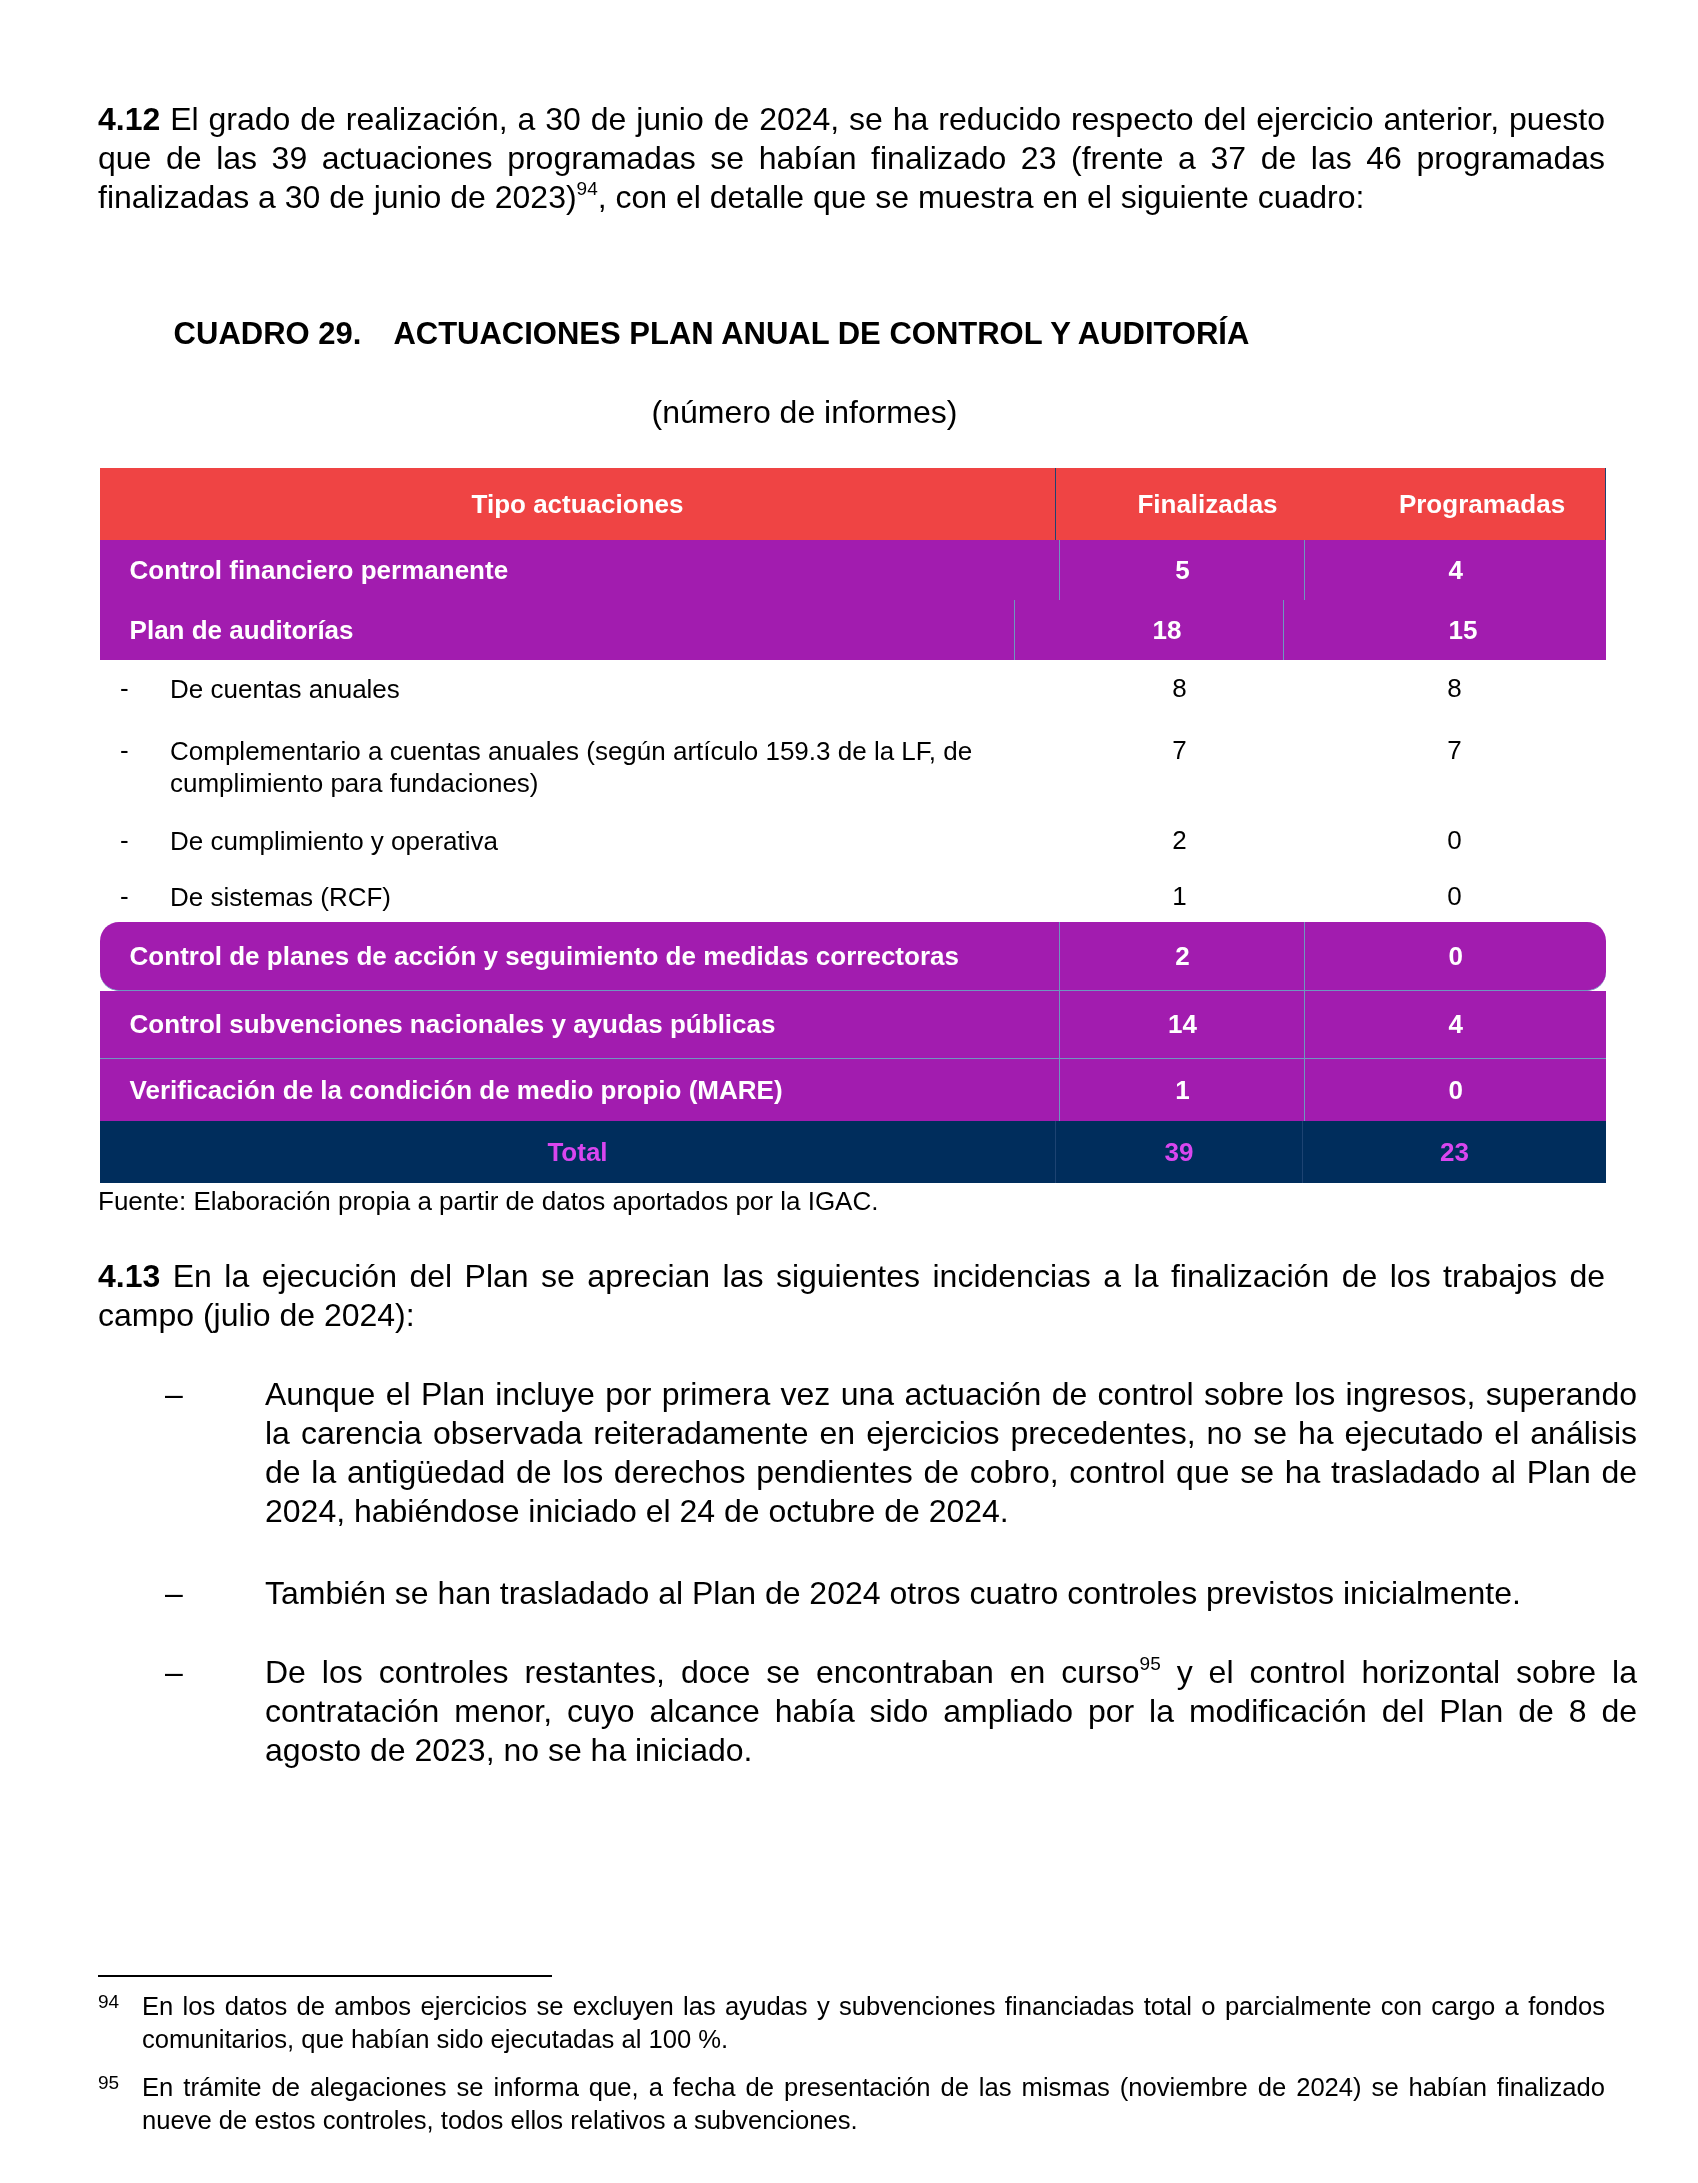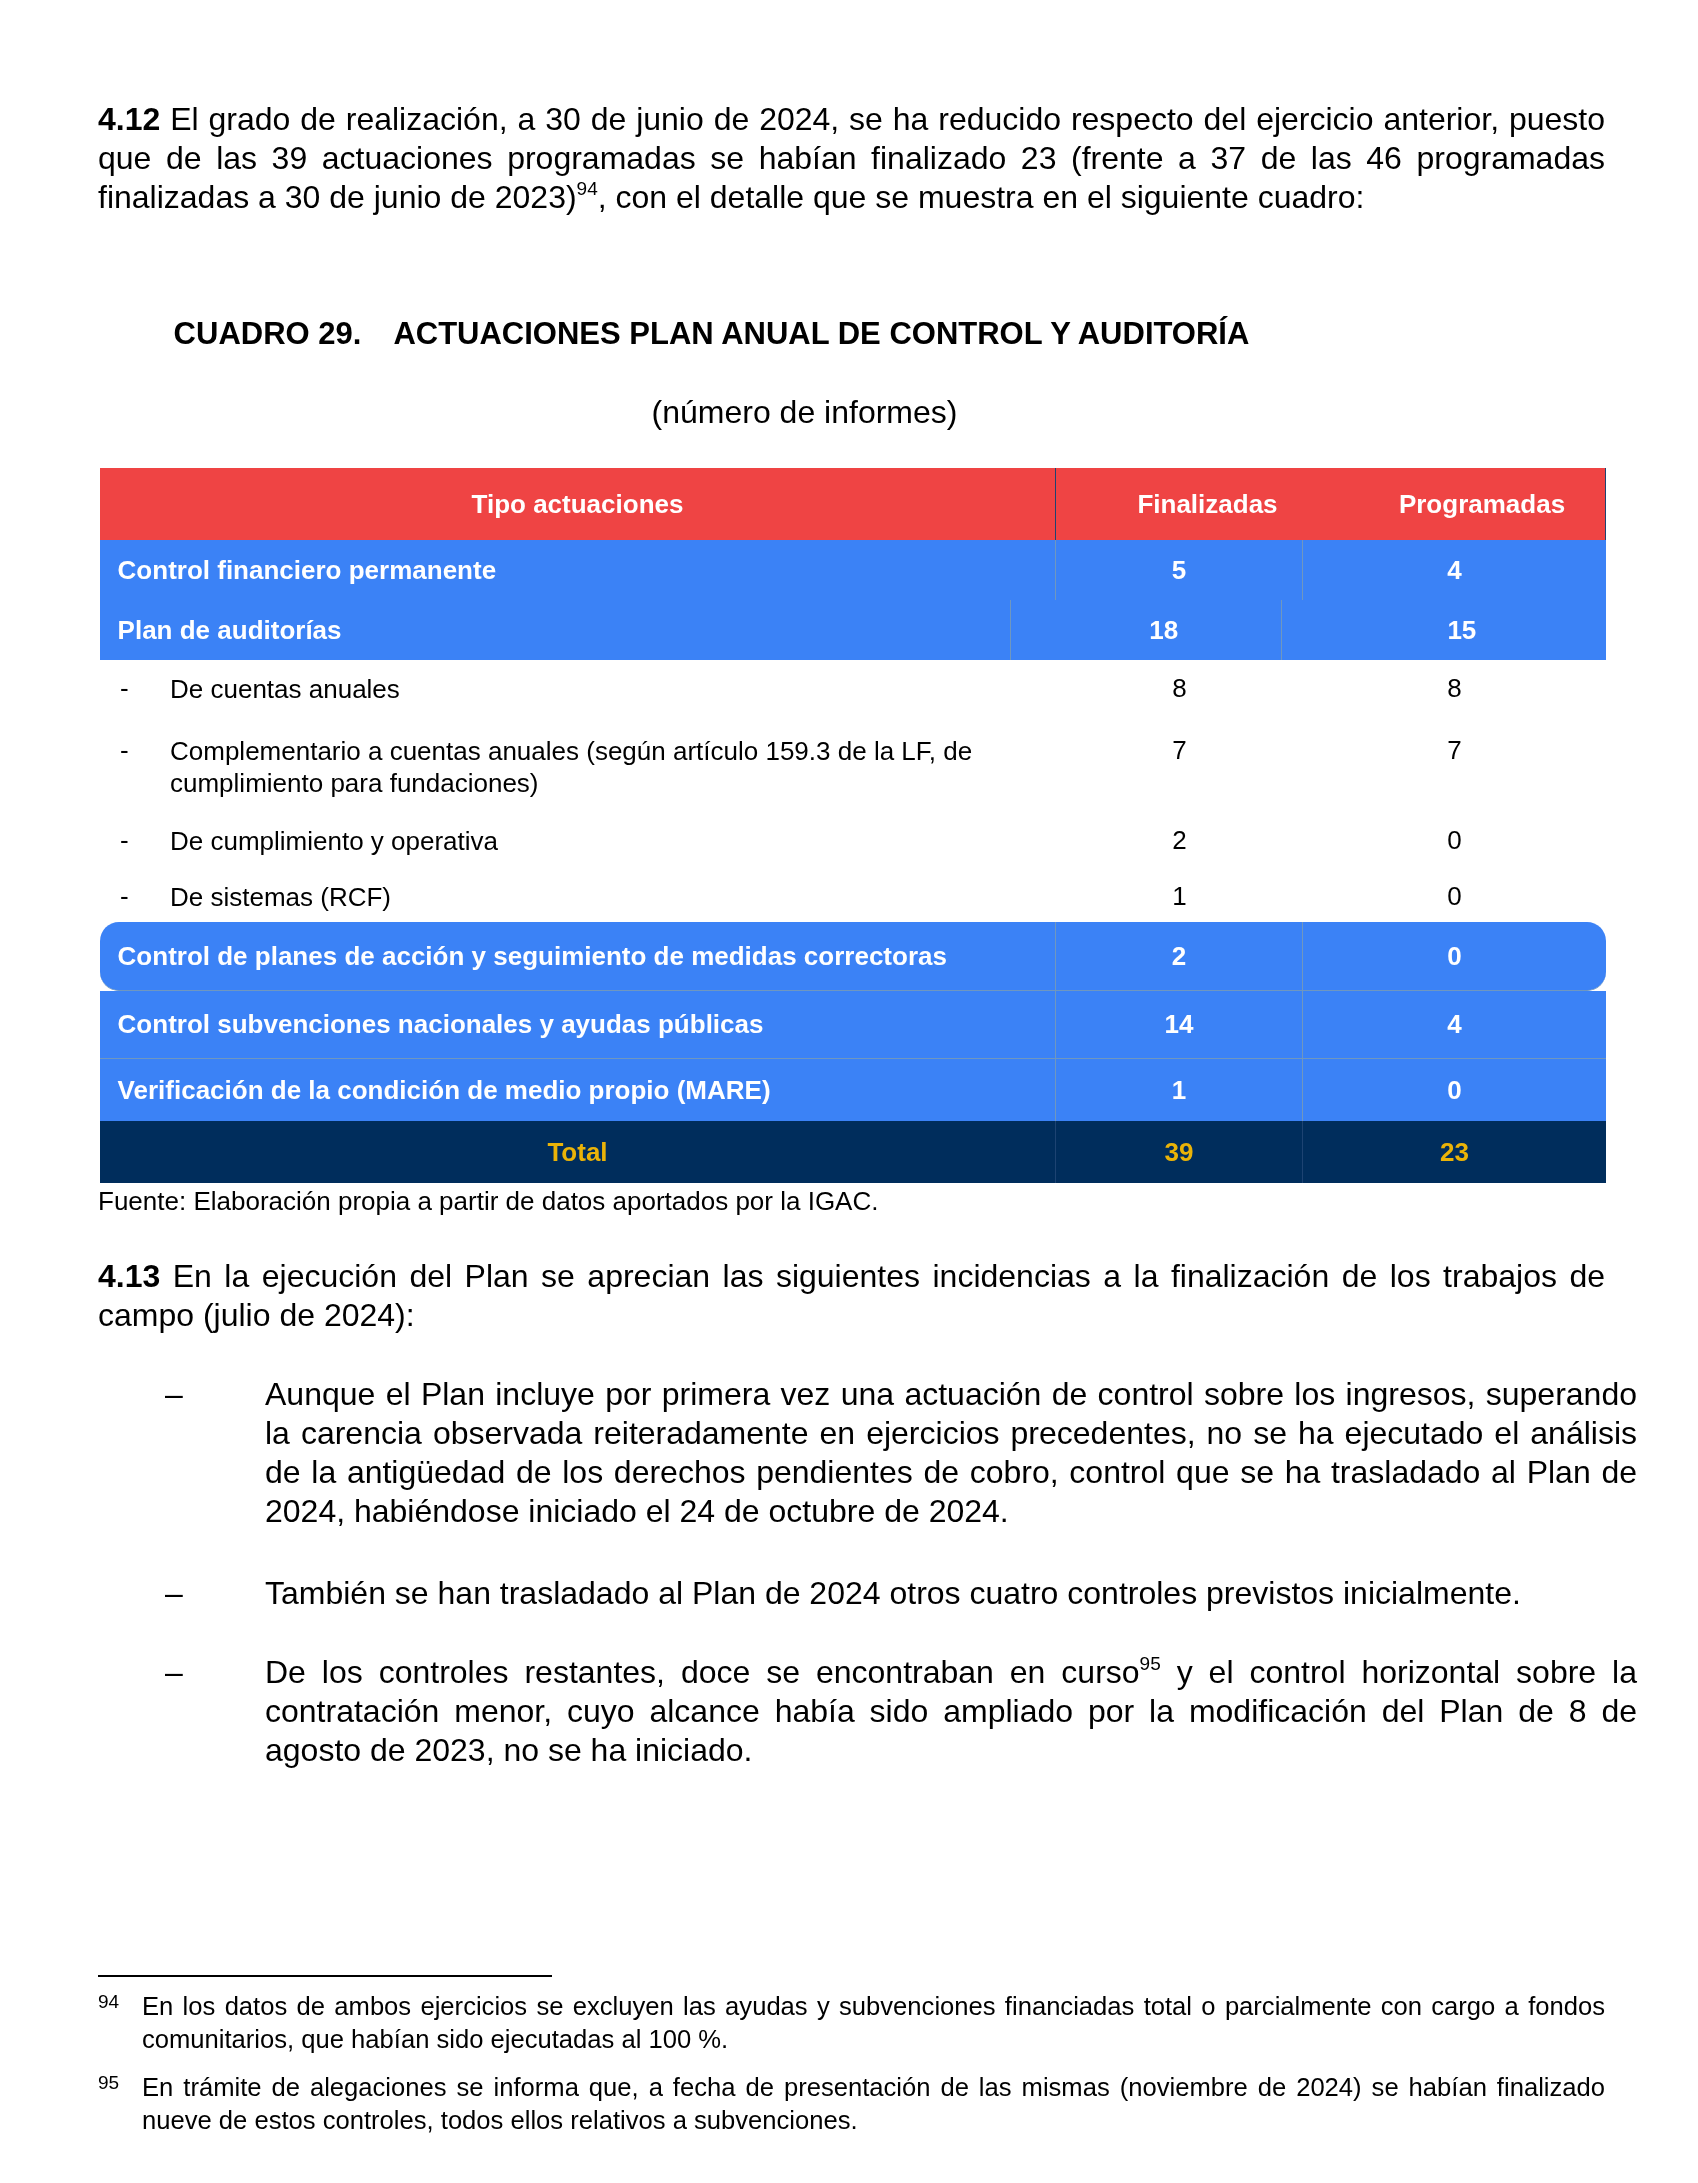--- a/index.html
+++ b/index.html
@@ -16,29 +16,29 @@
   .table { position: absolute; left: 100px; top: 468px; width: 1506px; }
   .row { position: relative; display: flex; box-sizing: border-box; }
   .cell { box-sizing: border-box; display: flex; align-items: center; }
   .c1 { width: 956px; padding-left: 17.6px; }
   .c2 { width: 247px; justify-content: center; }
   .c3 { width: 303px; justify-content: center; }
   .hdr { background: #ef4444; color: #fff; font-weight: bold; font-size: 26px; height: 72px; }
   .hdr .c1 { justify-content: center; padding-left: 0; }
   .hdr .cell { border-right: 0.8px solid #1d4372; }
   .hdr .c3 { border-right: none; }
-  .lb { background: #3b82f6; color: #fff; font-weight: bold; font-size: 26px; }
+  .lb { background: #a21caf; color: #fff; font-weight: bold; font-size: 26px; padding-left: 12px; }
   .lb .cell { border-right: 0.8px solid #6f97bf; }
   .lb .c3 { border-right: none; }
   .wh { background: #fff; color: #000; font-size: 26px; }
   .wh .c1 { align-items: flex-start; padding-left: 20px; }
   .wh .c2, .wh .c3 { align-items: flex-start; }
   .wh .dash { width: 50px; flex: 0 0 50px; }
   .wh .txt { line-height: 32px; }
-  .tot { background: #002D5C; color: #eab308; font-weight: bold; font-size: 26px; height: 62px; }
+  .tot { background: #002D5C; color: #d946ef; font-weight: bold; font-size: 26px; height: 62px; }
   .tot .c1 { justify-content: center; padding-left: 0; }
   .tot .cell { border-right: 0.8px solid #1d4372; }
   .tot .c3 { border-right: none; }
 
   .source { position: absolute; left: 98px; top: 1186px; font-size: 26px; }
 
   .bullet { position: absolute; left: 165px; width: 1440px; font-size: 32px; line-height: 39px; }
   .bullet .dash { position: absolute; left: 0; top: 0; }
   .bullet .btxt { position: absolute; left: 68px; width: 1372px; text-align: justify; text-align-last: left; margin-left: 32px; }
 

